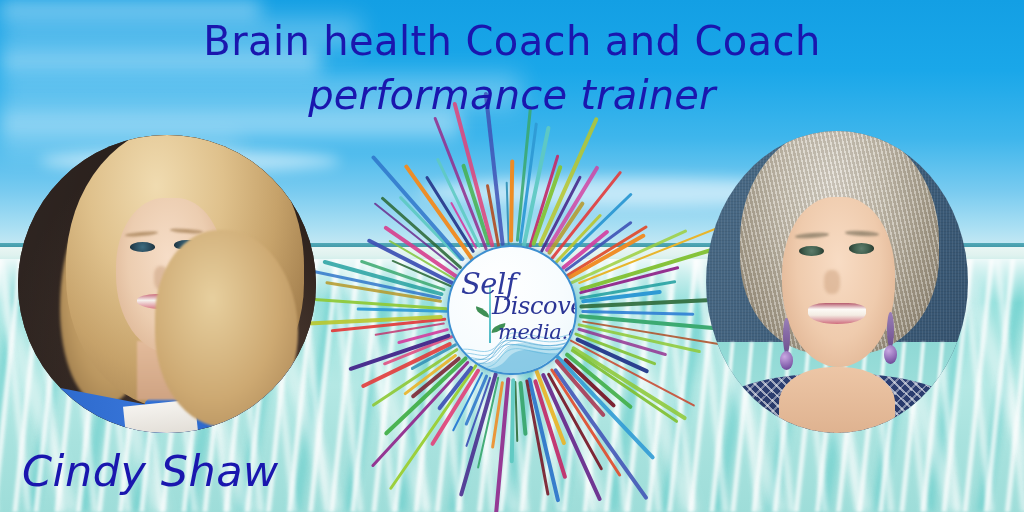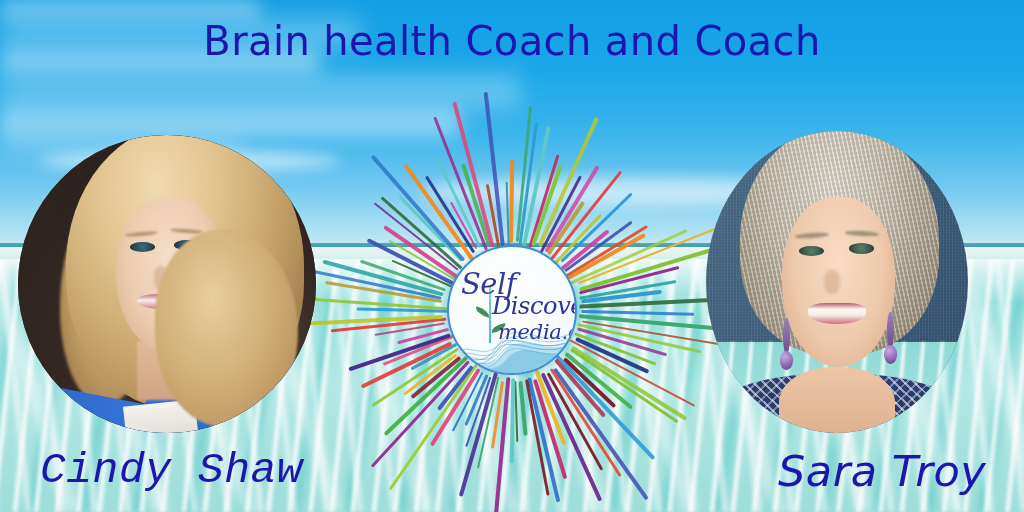--- a/index.html
+++ b/index.html
@@ -354,21 +354,21 @@
     position:absolute;
     color:#1a16ae;
     font-family:"DejaVu Sans", sans-serif;
     font-style:italic;
     font-size:43px;
     letter-spacing:.5px;
     z-index:45;
     white-space:nowrap;
     pointer-events:none;
   }
-  .name-left  { left:40px;  top:446px;font-family:Liberation Mono, monospace; }
+  .name-left  { left:22px;  top:446px; }
   .name-right { left:778px; top:446px; }
 </style>
 </head>
 <body>
 
 <div id="stage">
 
   <div class="sky">
     <div class="cloud" style="left:40px;  top:150px; width:300px; height:22px;"></div>
     <div class="cloud2" style="left:250px; top:118px; width:260px; height:18px;"></div>
@@ -556,18 +556,18 @@
     <div class="pr-nose"></div>
     <div class="pr-smile"></div>
     <div class="pr-ear pr-earL"></div>
     <div class="pr-ear pr-earR"></div>
     <div class="pr-drop pr-dropL"></div>
     <div class="pr-drop pr-dropR"></div>
   </div>
 
   <div class="headline">
     <span class="ln ln1">Brain health Coach and Coach</span>
+    <span class="ln ln2">performance trainer</span>
   </div>
 
   <div class="name name-left">Cindy Shaw</div>
-  <div class="name name-right">Sara Troy</div>
 
 </div>
 
 </body></html>

